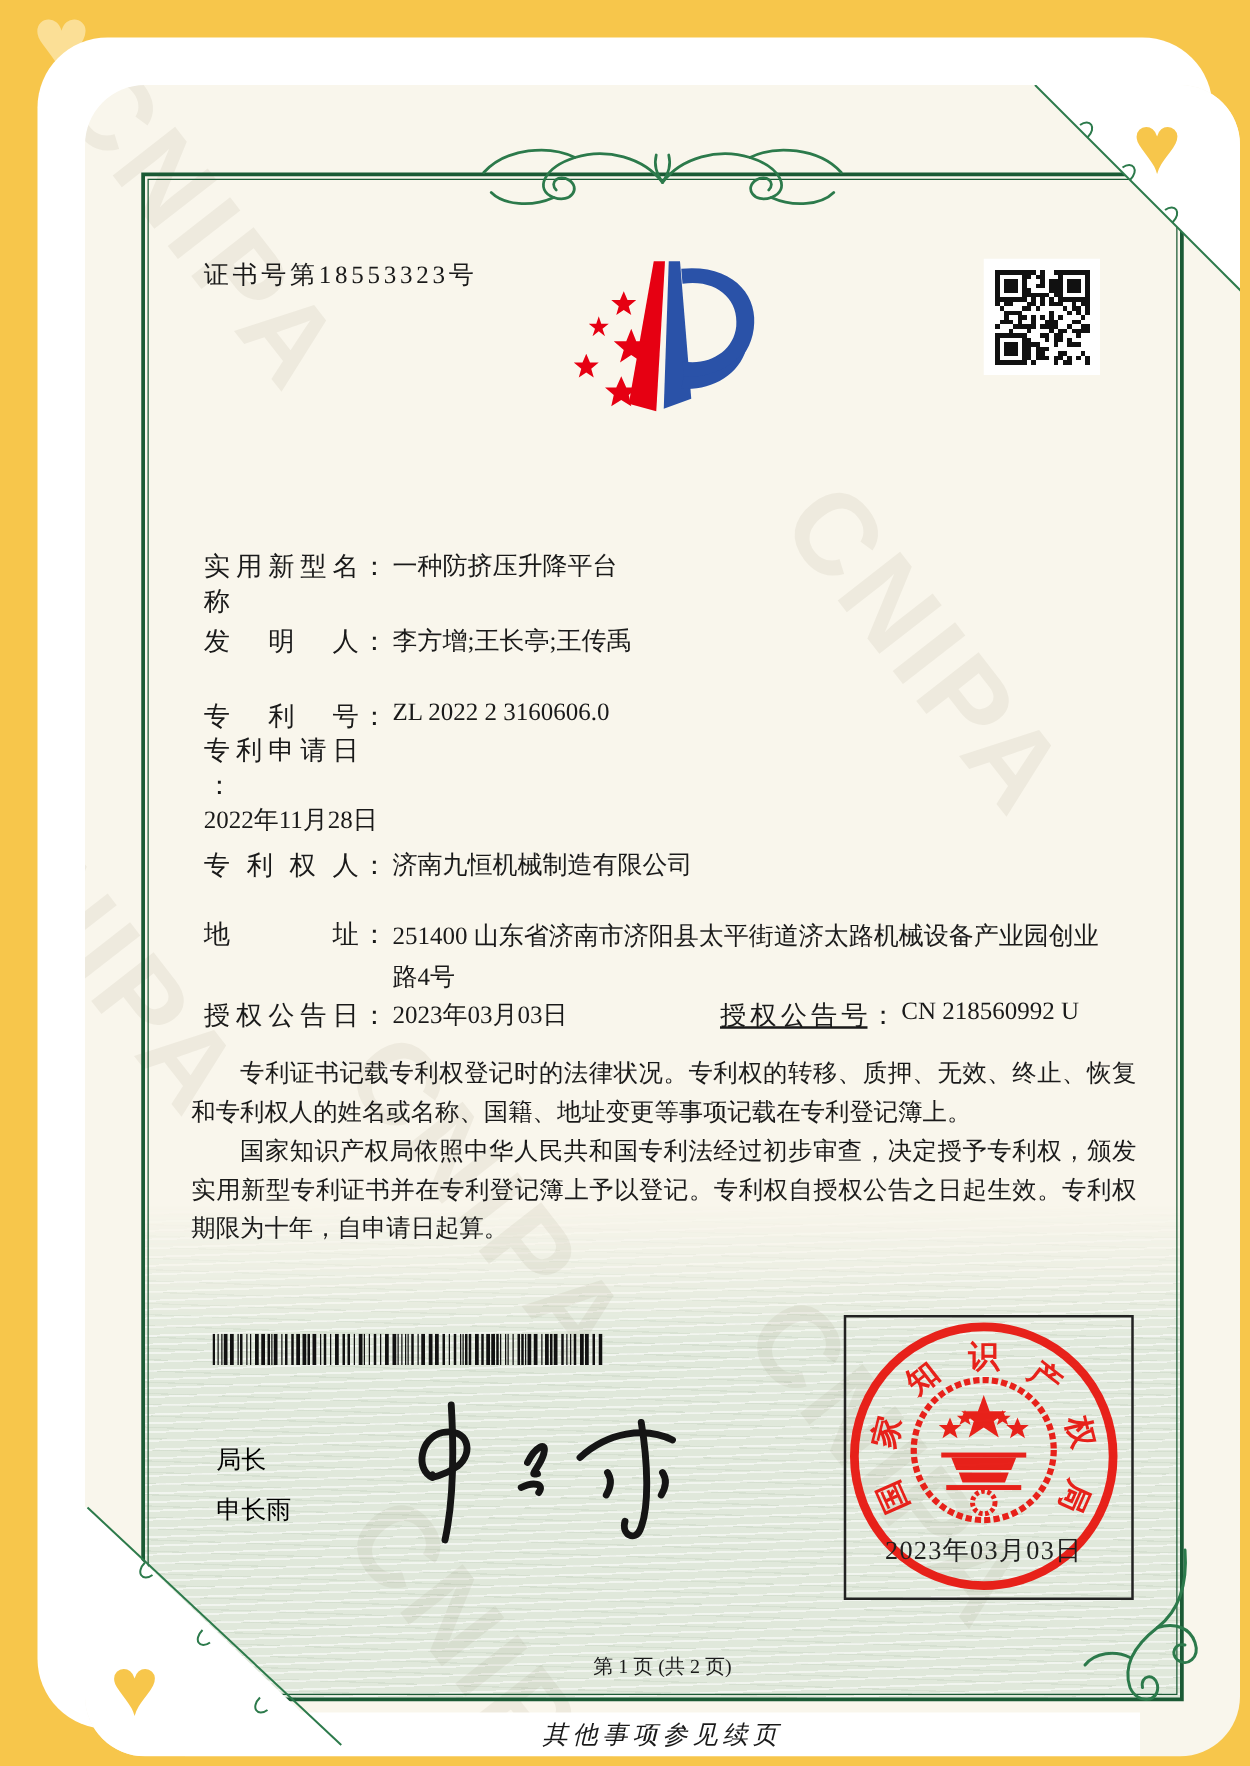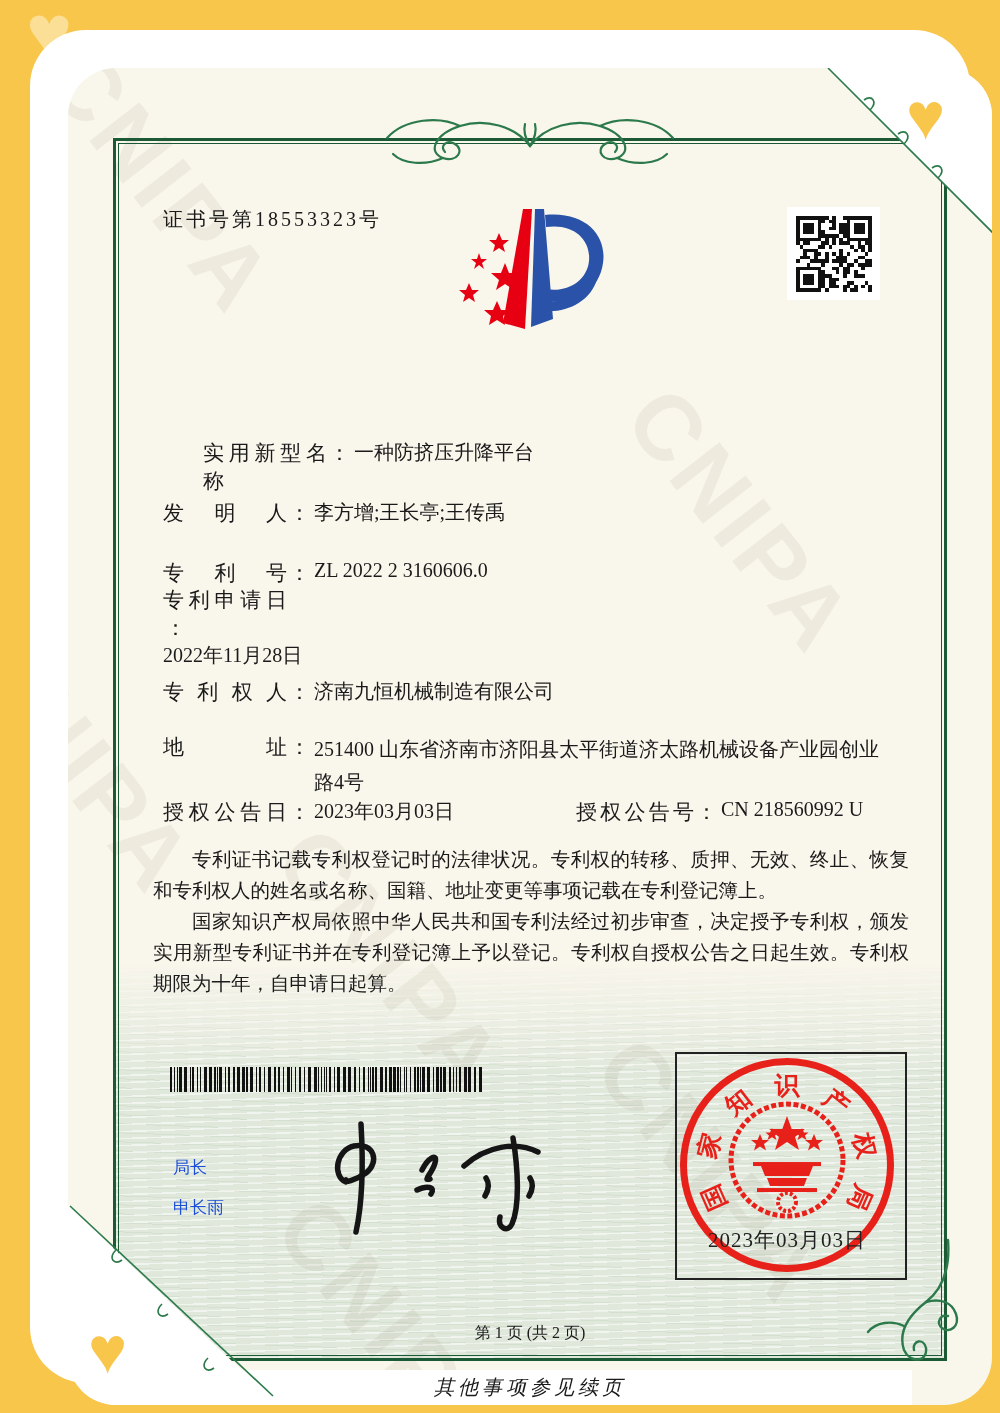--- a/index.html
+++ b/index.html
@@ -44,21 +44,21 @@
   .title{position:absolute;left:45px;top:266px;width:834px;text-align:center;font-size:44px;font-weight:bold;letter-spacing:7px;}
   .frow{position:absolute;left:95px;font-size:20px;display:flex;align-items:flex-start;}
   .flabel{display:inline-block;width:124px;font-size:21px;text-align:justify;text-align-last:justify;}
   .fcolon{display:inline-block;margin:0 4px 0 2px;font-size:21px;}
   .fvalue{display:inline-block;}
   .fvalue.addr{width:578px;line-height:33px;}
   .fgroup2{margin-left:62px;display:flex;}
   .paras{position:absolute;left:85px;top:776px;width:756px;font-size:19.5px;line-height:31px;text-align:justify;}
   .paras p{margin:0;text-indent:2em;}
   .barcode{position:absolute;left:102px;top:999px;width:312px;height:25px;}
-  .director{position:absolute;left:105px;top:1080px;font-family:"Liberation Sans","DejaVu Sans",sans-serif;font-size:17px;line-height:40px;color:#1d4ed8;}
+  .director{position:absolute;left:105px;top:1080px;font-family:"Liberation Sans","DejaVu Sans",sans-serif;font-size:20px;line-height:40px;color:#000000;}
   .signature{position:absolute;left:248px;top:1050px;}
   .seal-box{position:absolute;left:607px;top:984px;width:228px;height:224px;border:2px solid #222;z-index:4;}
   .seal{position:absolute;left:612px;top:990px;width:214px;height:214px;z-index:6;opacity:.93;}
   .seal-rim{position:absolute;inset:0;border:7px solid #e8130c;border-radius:50%;box-sizing:border-box;}
   .seal-ring{position:absolute;inset:0;}
   .seal-ring span{position:absolute;left:50%;top:50%;font-size:25px;font-weight:bold;color:#e8130c;
      font-family:"Liberation Sans","DejaVu Sans",sans-serif;}
   .seal-emblem{position:absolute;left:50%;top:50%;transform:translate(-50%,-54%);}
   .seal-date{position:absolute;left:0;right:0;top:168px;text-align:center;font-size:21px;color:#111;letter-spacing:1px;}
   .page-note{position:absolute;left:45px;top:1255px;width:834px;text-align:center;font-size:16px;z-index:3;}
@@ -374,21 +374,21 @@
             <rect x="6" y="20" width="1" height="1" fill="#111"></rect>
             <rect x="8" y="20" width="1" height="1" fill="#111"></rect>
             <rect x="13" y="20" width="1" height="1" fill="#111"></rect>
             <rect x="15" y="20" width="1" height="1" fill="#111"></rect>
             <rect x="16" y="20" width="1" height="1" fill="#111"></rect>
             <rect x="20" y="20" width="1" height="1" fill="#111"></rect>
           </svg>
       </div>
 
 
-      <div class="frow" style="top:371px;margin-left:40px;">
+      <div class="frow" style="top:371px;">
         <span class="flabel">实用新型名称</span>
         <span class="fcolon">：</span>
         <span class="fvalue">一种防挤压升降平台</span>
       </div>
       <div class="frow" style="top:431px;">
         <span class="flabel">发明人</span>
         <span class="fcolon">：</span>
         <span class="fvalue">李方增;王长亭;王传禹</span>
       </div>
       <div class="frow" style="top:491px;justify-content:space-between;">
@@ -409,21 +409,21 @@
       <div class="frow" style="top:665px;">
         <span class="flabel">地址</span>
         <span class="fcolon">：</span>
         <span class="fvalue addr">251400 山东省济南市济阳县太平街道济太路机械设备产业园创业路4号</span>
       </div>
       <div class="frow" style="top:730px;justify-content:center;">
         <span class="flabel">授权公告日</span>
         <span class="fcolon">：</span>
         <span class="fvalue" style="width:200px;">2023年03月03日</span>
         <span class="fgroup2">
-          <span class="flabel" style="width:118px;">授权公告号</span>
+          <span class="flabel" style="width:118px;text-decoration:underline;">授权公告号</span>
           <span class="fcolon">：</span>
           <span class="fvalue">CN 218560992 U</span>
         </span>
       </div>
 
       <div class="paras">
         <p>专利证书记载专利权登记时的法律状况。专利权的转移、质押、无效、终止、恢复和专利权人的姓名或名称、国籍、地址变更等事项记载在专利登记簿上。</p>
         <p>国家知识产权局依照中华人民共和国专利法经过初步审查，决定授予专利权，颁发实用新型专利证书并在专利登记簿上予以登记。专利权自授权公告之日起生效。专利权期限为十年，自申请日起算。</p>
       </div>
 

